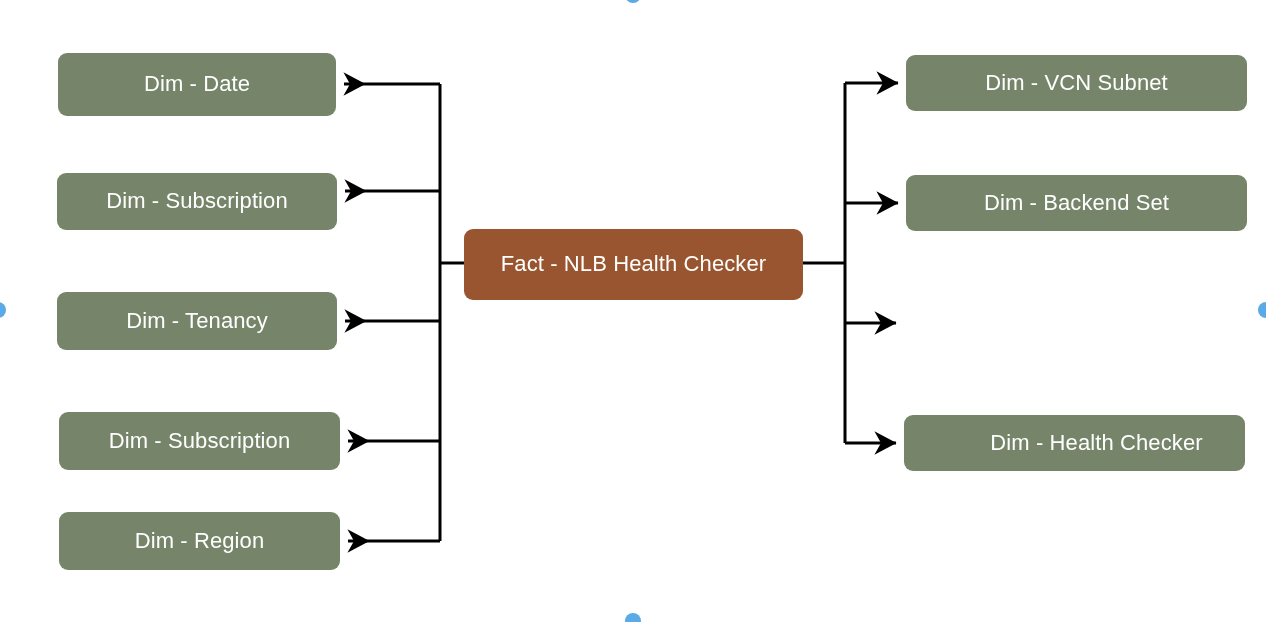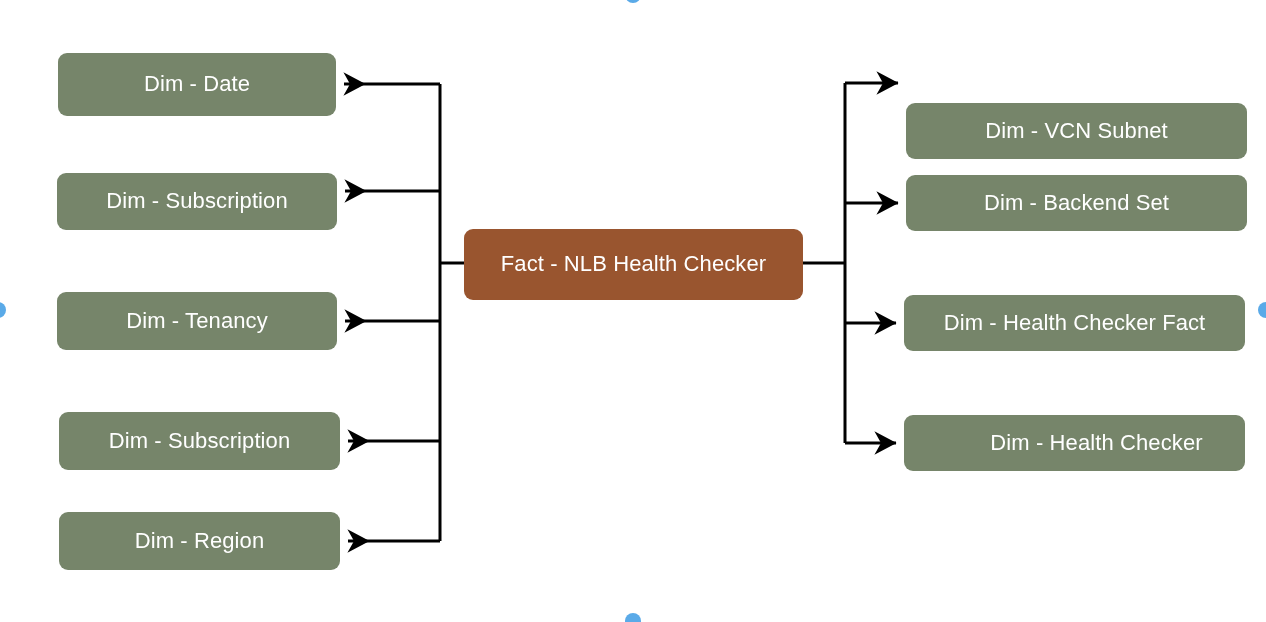--- a/index.html
+++ b/index.html
@@ -106,28 +106,25 @@
     <span>Dim - Region</span>
   </div>
   <div class="node node-dim" style="left:59px; top:412px; width:281px; height:58px;">
     <span>Dim - Subscription</span>
   </div>
 
   <div class="node node-fact" style="left:464px; top:229px; width:339px; height:71px;">
     <span>Fact - NLB Health Checker</span>
   </div>
 
-  <div class="node node-dim" style="left:906px; top:55px; width:341px; height:56px;margin-top:48px;">
+  <div class="node node-dim" style="left:906px; top:55px; width:341px; height:56px;">
     <span>Dim - VCN Subnet</span>
   </div>
   <div class="node node-dim" style="left:906px; top:175px; width:341px; height:56px;">
     <span>Dim - Backend Set</span>
-  </div>
-  <div class="node node-dim" style="left:904px; top:295px; width:341px; height:56px;">
-    <span>Dim - Health Checker Fact</span>
   </div>
   <div class="node node-dim" style="left:904px; top:415px; width:341px; height:56px;padding-left:44px;">
     <span>Dim - Health Checker</span>
   </div>
 
   <div class="handle" style="left:625px; top:-13px;"></div>
   <div class="handle" style="left:625px; top:613px;"></div>
   <div class="handle" style="left:-10px; top:302px;"></div>
   <div class="handle" style="left:1258px; top:302px;"></div>
 

